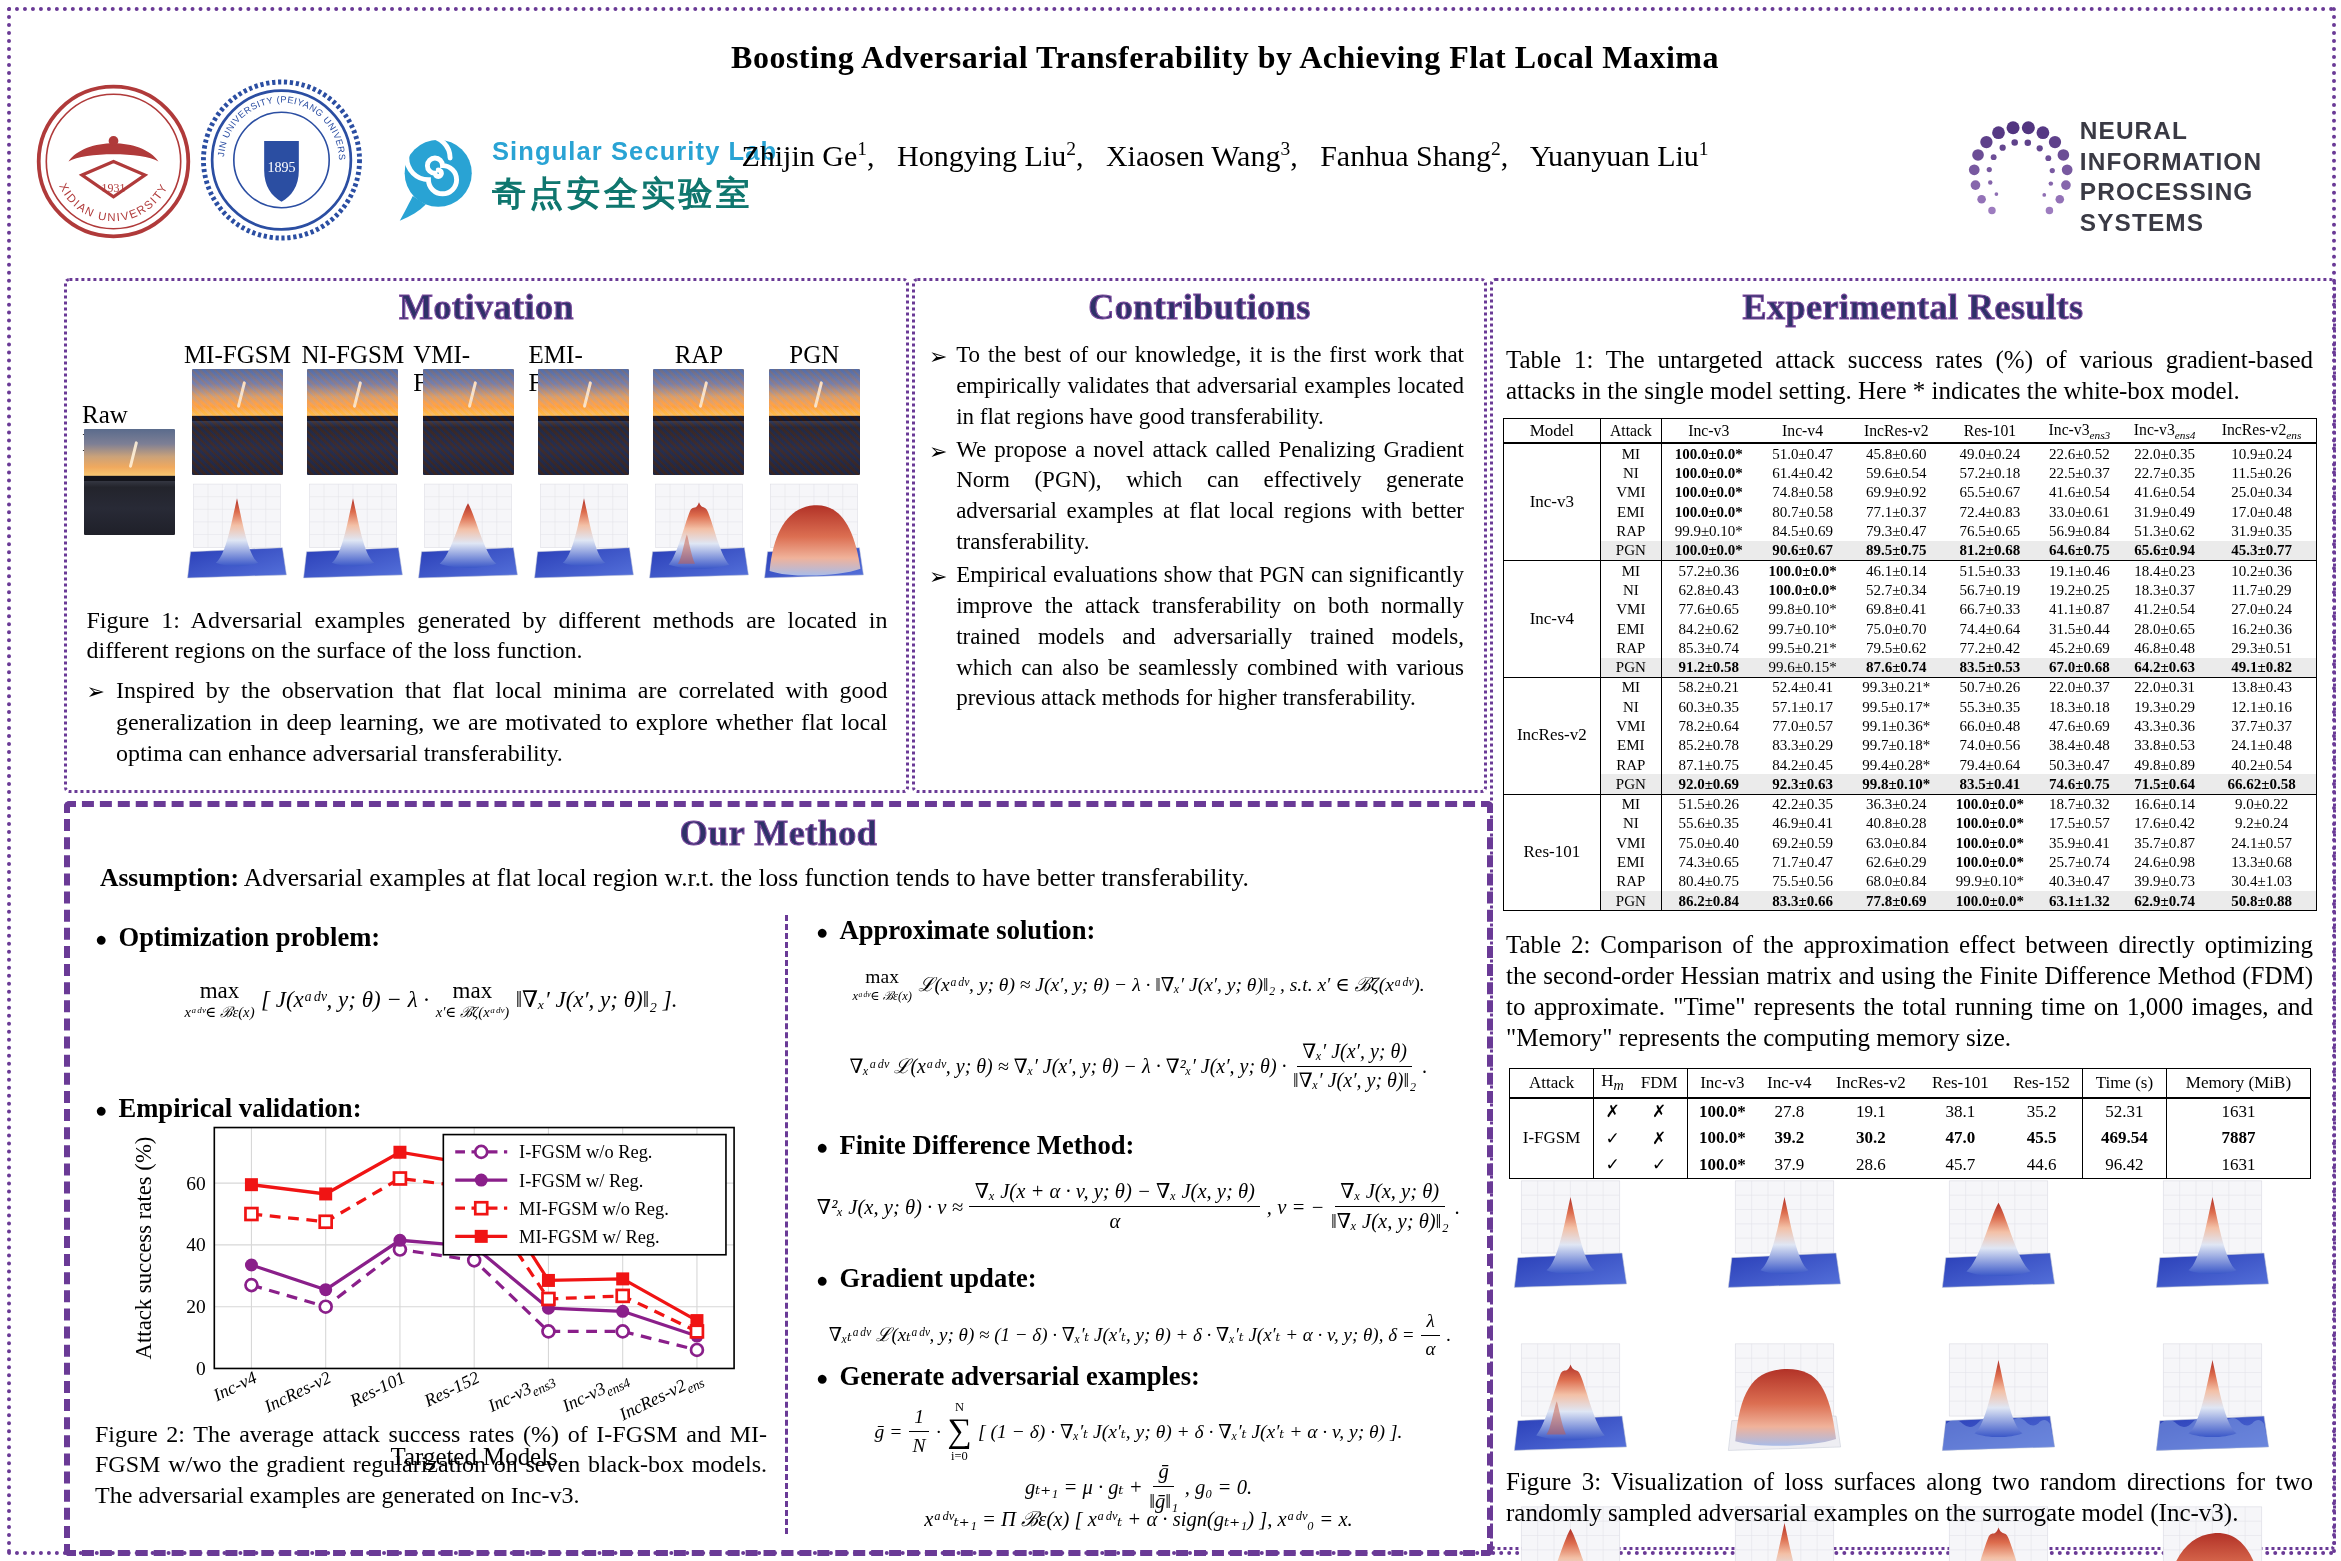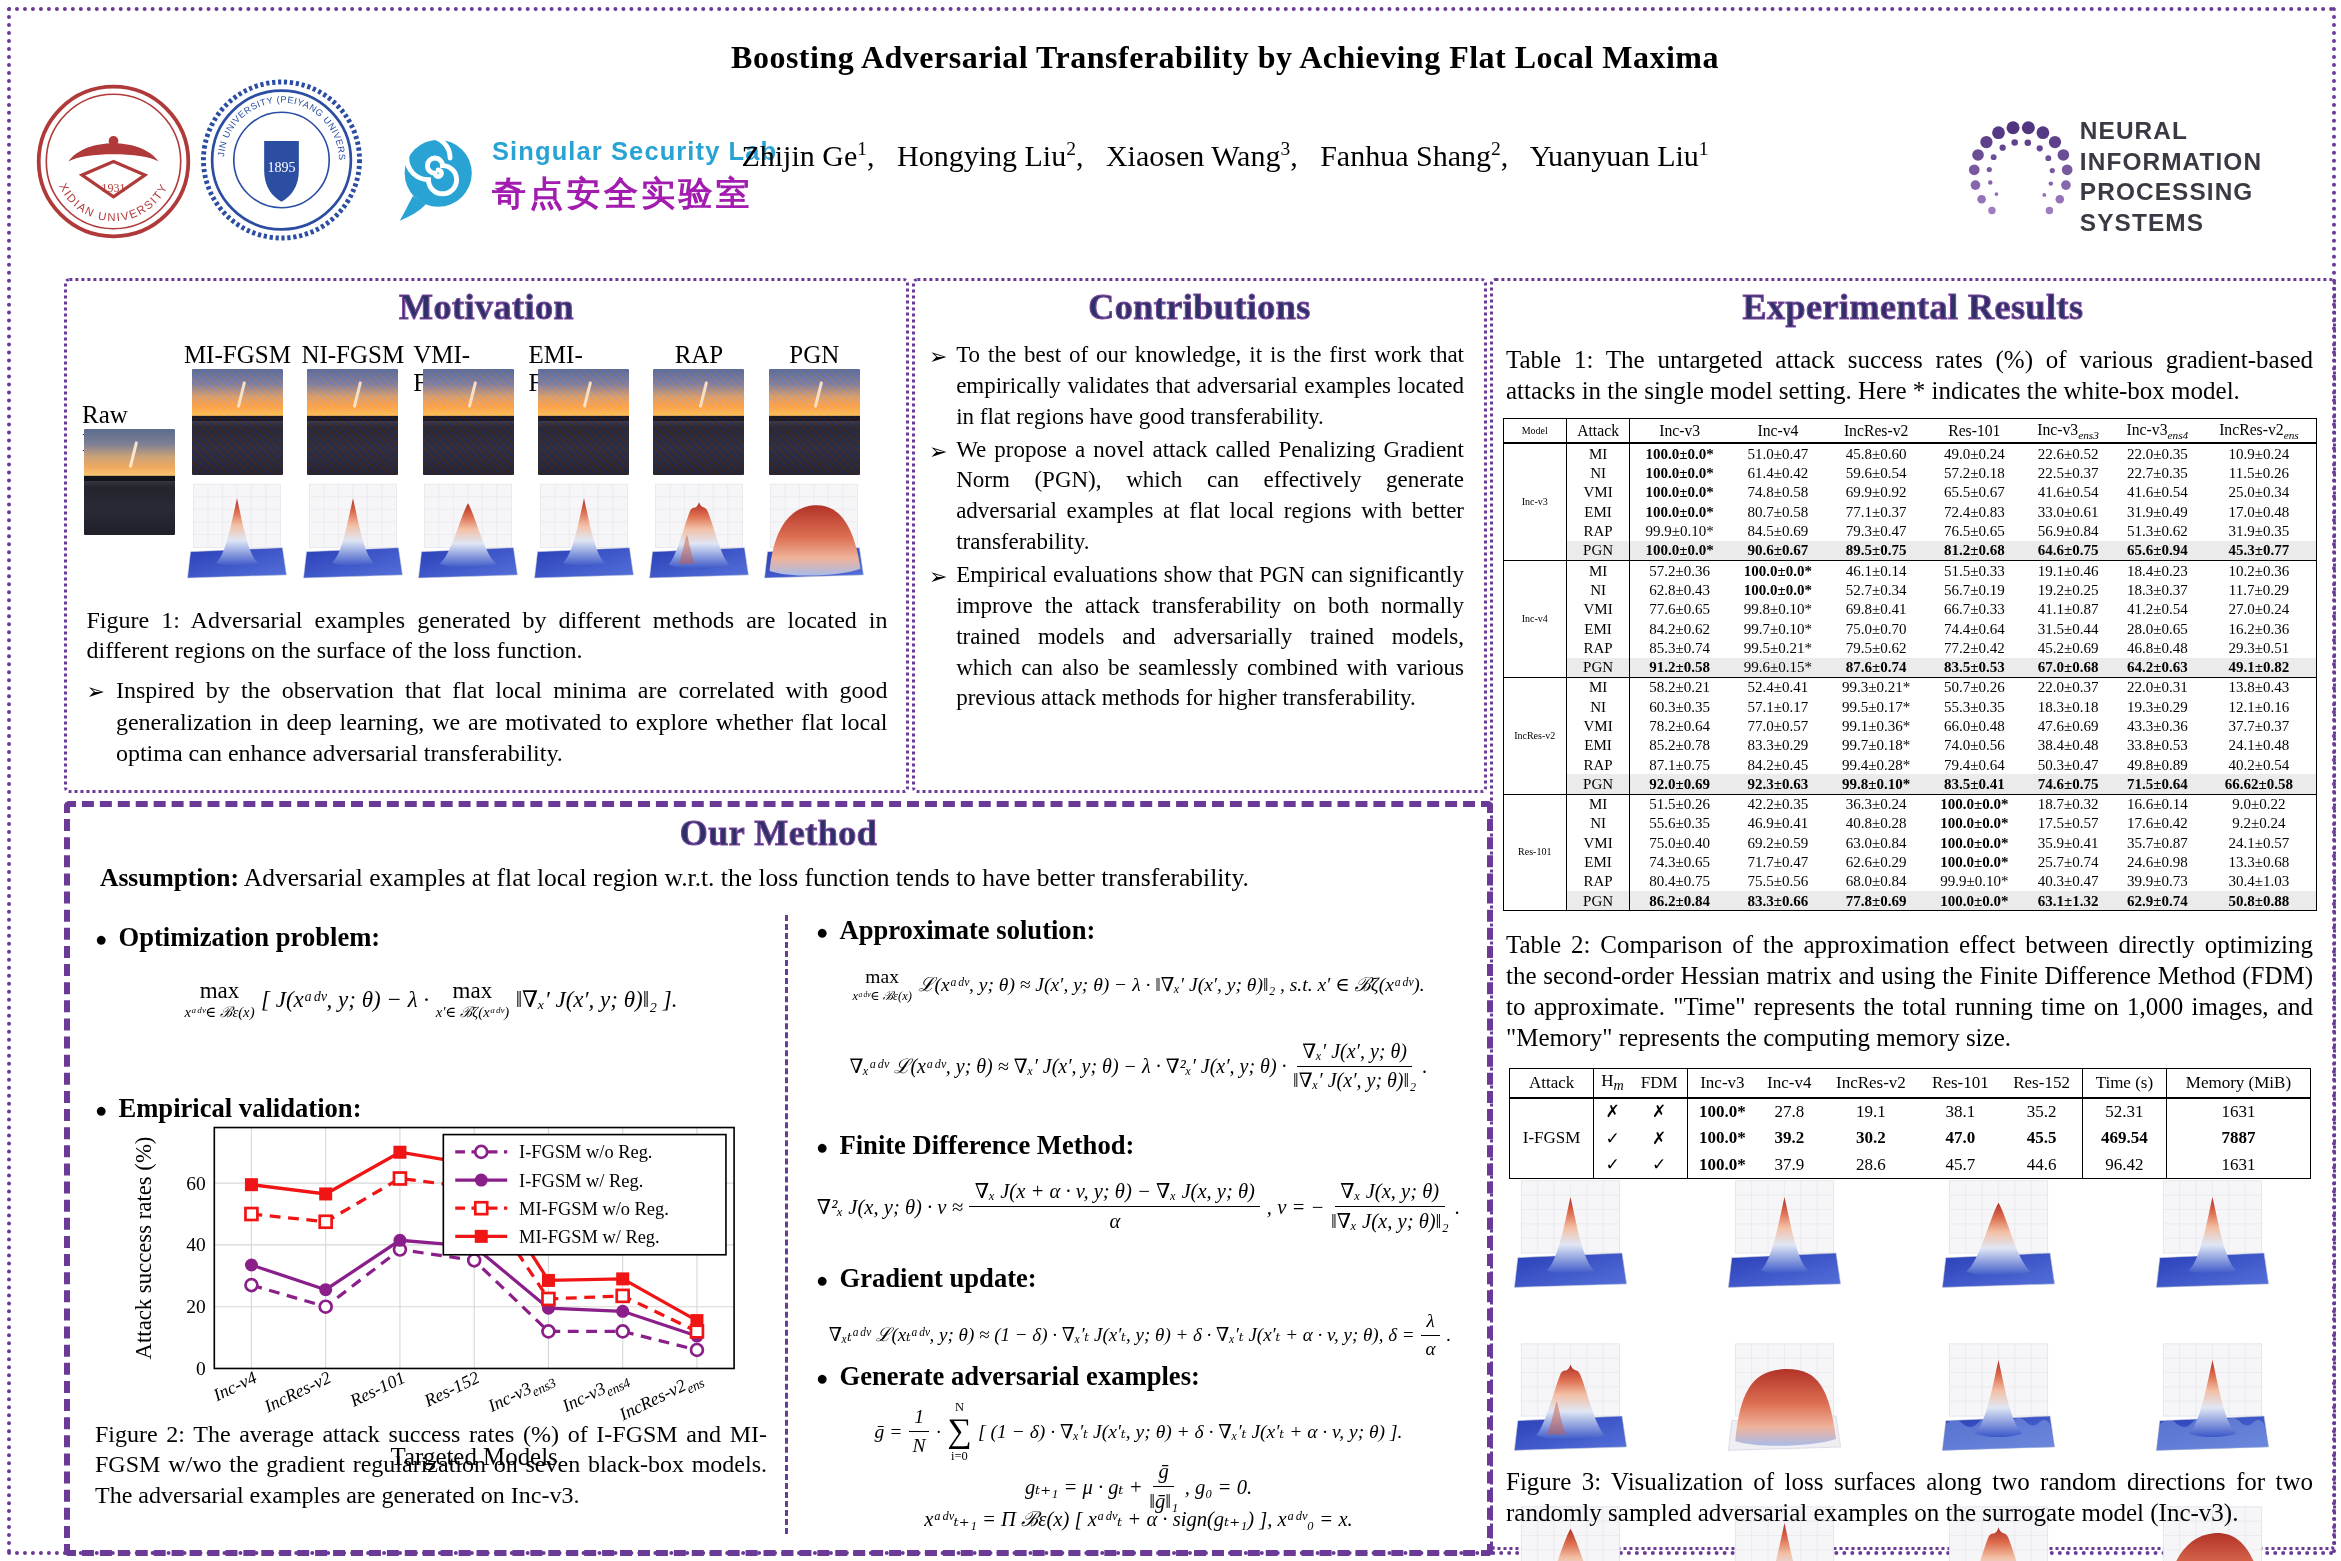--- a/index.html
+++ b/index.html
@@ -10,21 +10,21 @@
   
   .title{position:absolute;left:515px;top:39px;width:1420px;text-align:center;
          font-size:32px;font-weight:bold;letter-spacing:0.5px;}
   .authors{position:absolute;left:515px;top:138px;width:1420px;text-align:center;font-size:30px;}
   .authors sup{font-size:19.5px;}
   .affils{position:absolute;left:515px;top:198px;width:1420px;text-align:center;font-size:29px;}
   .affils sup{font-size:18.4px;}
   .affil-item{margin:0 15px;}
   .logo{position:absolute;}
   .ssl-text1{font-family:"Liberation Sans","DejaVu Sans",sans-serif;color:#29a3d4;font-size:25.5px;font-weight:bold;letter-spacing:1.1px;}
-  .ssl-text2{font-family:"Liberation Sans","DejaVu Sans",sans-serif;color:#a21caf;font-size:34px;font-weight:bold;letter-spacing:3.3px;margin-top:5.4px;}
+  .ssl-text2{font-family:"Liberation Sans","DejaVu Sans",sans-serif;color:#0f766e;font-size:34px;font-weight:bold;letter-spacing:3.3px;margin-top:5.4px;}
   .neurips-text{font-family:"Liberation Sans","DejaVu Sans",sans-serif;color:#3a3a44;font-size:24.4px;
                 font-weight:bold;letter-spacing:1.1px;line-height:1.25;}
 
   
   .panel{position:absolute;border-radius:5.4px;}
   .dotted{border:3.8px dotted #6a3a96;}
   .dashed{border:6px dashed #6a3a96;}
   #panel-motivation{left:64px;top:278px;width:839px;height:509px;}
   #panel-contrib{left:912px;top:278px;width:569px;height:509px;}
   #panel-results{left:1490px;top:278px;width:840px;height:1266px;}
@@ -53,21 +53,21 @@
   
   .contrib-list{position:absolute;left:14px;top:59px;width:535px;display:flex;flex-direction:column;gap:2.2px;}
   .contrib-item{display:flex;gap:8.7px;font-size:23px;line-height:1.34;text-align:justify;}
 
   
   .res-cap{position:absolute;left:13px;width:807px;font-size:25px;line-height:1.24;text-align:justify;}
   table{border-collapse:collapse;}
   #t1{position:absolute;left:9.8px;top:137px;width:814px;font-size:15px;border:1.6px solid #000;}
   #t1 th{font-size:15.7px;font-weight:normal;padding:1.6px 2.2px;border-bottom:2.7px double #000;white-space:nowrap;}
   #t1 td{padding:0.5px 2.2px;text-align:center;white-space:nowrap;line-height:1.22;}
-  #t1 .model-cell{border-right:1.1px solid #000;font-size:10px;}
+  #t1 .model-cell{border-right:1.1px solid #000;font-size:17px;}
   #t1 .attack-cell{border-right:1.1px solid #000;}
   #t1 tr.gfirst td{border-top:1.6px solid #000;text-align:center;}
   #t1 tr.hl{background:#ebebeb;}
   #t2{position:absolute;left:16.3px;top:787px;width:802px;font-size:17px;border:1.6px solid #000;}
   #t2 th{font-size:17px;font-weight:normal;padding:2.2px 3.3px;border-bottom:2.7px double #000;white-space:nowrap;}
   #t2 td{padding:2.7px 3.3px;text-align:center;white-space:nowrap;}
   #t2 .b-r{border-right:1.1px solid #000;}
   #fig3-grid{position:absolute;left:11px;top:893px;width:813px;display:grid;
              grid-template-columns:repeat(4,1fr);column-gap:3.3px;row-gap:1.1px;gap:43px;}
   .fig3-cell{width:133px;height:120px;}

